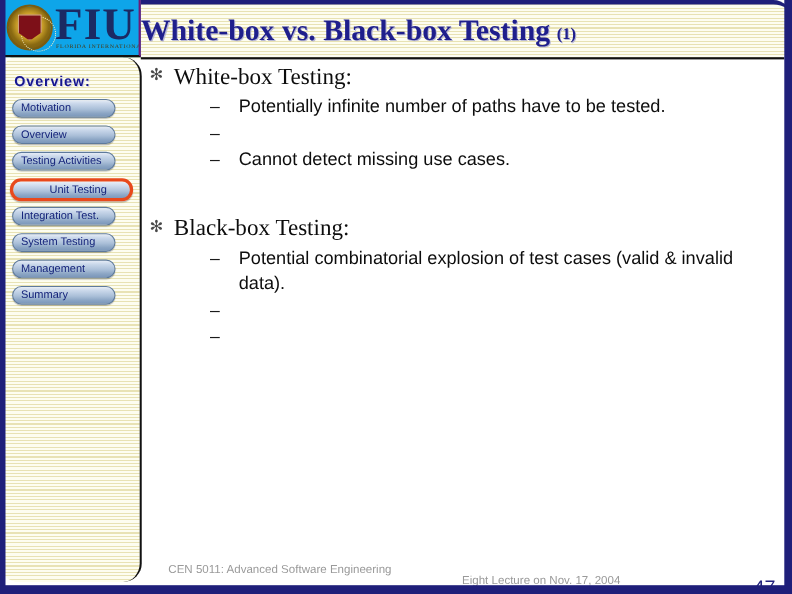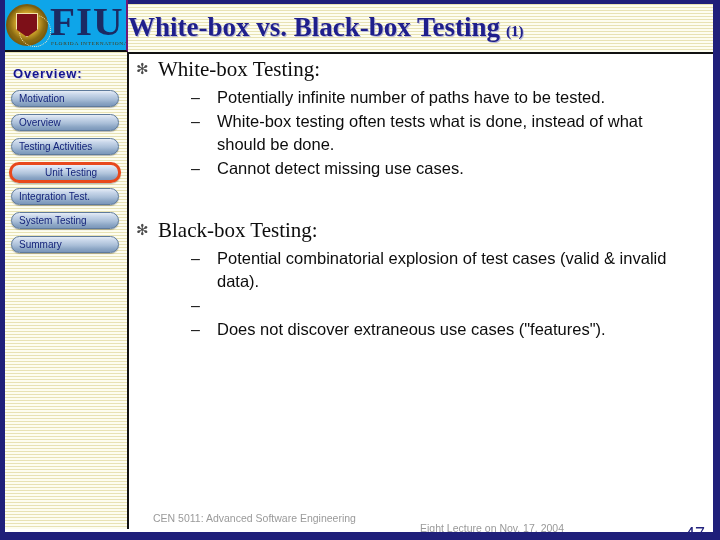--- a/index.html
+++ b/index.html
@@ -24,20 +24,21 @@
   }
 
   
   .stripes {
     background-color: #fbfbe8;
     background-image: repeating-linear-gradient(
       to bottom,
       #e8e2b4 0px, #e8e2b4 1px,
       #fdfdf0 1px, #fdfdf0 3px
     );
+    border-radius: 17px;
   }
 
   
   .edge-right {
     position: absolute;
     right: 0; top: 0;
     width: 7px; height: 540px;
     background: #1f1f7a;
     z-index: 40;
   }
@@ -187,21 +188,21 @@
     letter-spacing: 0.8px;
     text-shadow: 1px 1px 0 #d8d8ea;
   }
   .nav-list {
     position: absolute;
     left: 6px; top: 38px;
     width: 112px;
   }
   .nav-btn {
     position: relative;
-    width: 108px;
+    width: 94px;
     height: 17px;
     margin-bottom: 7px;
     border-radius: 9px;
     background: linear-gradient(to bottom,
       #e6ecf6 0%, #c9d7ea 22%, #aabfd8 55%, #8ba5c4 80%, #7b97ba 100%);
     border: 1px solid #5e7a9c;
     box-sizing: border-box;
     display: flex;
     align-items: center;
     box-shadow: 0 1px 1px rgba(0,0,0,0.28);
@@ -348,39 +349,41 @@
           <div class="nav-btn active">
             <span class="nav-label">Unit Testing</span>
           </div>
           <div class="nav-btn">
             <span class="nav-label">Integration Test.</span>
           </div>
           <div class="nav-btn">
             <span class="nav-label">System Testing</span>
           </div>
           <div class="nav-btn">
+            <span class="nav-label">Management</span>
+          </div>
+          <div class="nav-btn">
             <span class="nav-label">Summary</span>
           </div>
         </div>
     </div>
   </div>
 
   <div class="content" id="content-root">
       <div class="bullet-l1">
         <span class="star-marker">✻</span>
         <span class="l1-text">White-box Testing:</span>
       </div>
       <ul class="sub-list">
         <li class="sub-item">
           <span class="dash-marker">–</span>
           <span class="sub-text">Potentially infinite number of paths  have to be tested.</span>
         </li>
         <li class="sub-item">
           <span class="dash-marker">–</span>
-          <span class="sub-text">White-box testing often tests what is done, instead of what should be done.</span>
         </li>
         <li class="sub-item">
           <span class="dash-marker">–</span>
           <span class="sub-text">Cannot  detect missing use cases.</span>
         </li>
       </ul>
       <div class="block-gap"></div>
       <div class="bullet-l1">
         <span class="star-marker">✻</span>
         <span class="l1-text">Black-box Testing:</span>
@@ -388,21 +391,20 @@
       <ul class="sub-list">
         <li class="sub-item">
           <span class="dash-marker">–</span>
           <span class="sub-text">Potential combinatorial explosion of test cases (valid &amp; invalid data).</span>
         </li>
         <li class="sub-item">
           <span class="dash-marker">–</span>
         </li>
         <li class="sub-item">
           <span class="dash-marker">–</span>
-          <span class="sub-text">Does not discover extraneous use cases ("features").</span>
         </li>
       </ul>
     </div>
 
   <div class="footer">
     <div class="footer-left">CEN 5011: Advanced Software Engineering</div>
     <div class="footer-mid">Eight Lecture on Nov. 17, 2004</div>
     <div class="footer-page">47</div>
   </div>
 

